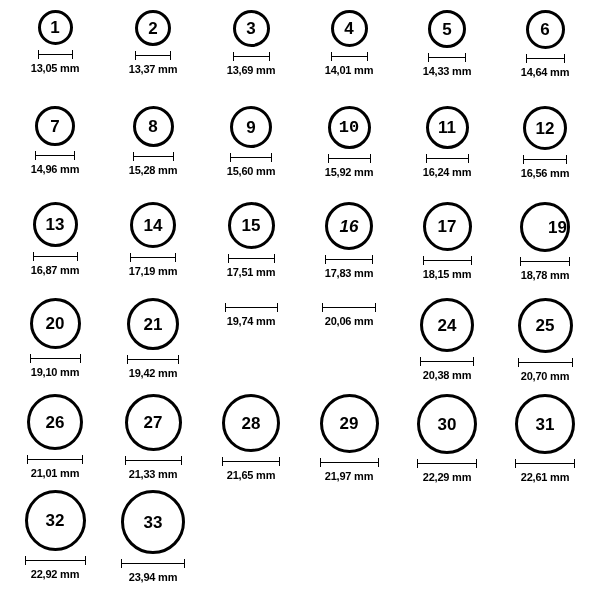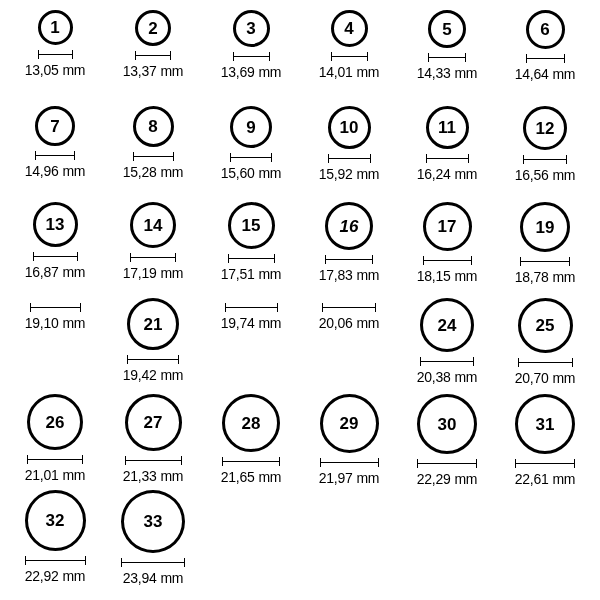--- a/index.html
+++ b/index.html
@@ -72,22 +72,22 @@
     position: absolute;
     top: -4px;
     width: 1px;
     height: 9px;
     background: #000000;
   }
   .measure .bar::before { left: 0; }
   .measure .bar::after { right: 0; }
   .mm-label {
     margin-top: 3px;
-    font-size: 14px;
-    font-weight: normal;
+    font-size: 11px;
+    font-weight: bold;
     letter-spacing: -0.2px;
     white-space: nowrap;
     color: #000000;
   }
 </style>
 </head>
 <body>
 
 <div id="sizer-chart">
   <div class="chart-grid">
@@ -166,21 +166,21 @@
       <div class="size-cell">
         <div class="ring-circle" style="width: 42px; height: 42px;">
           <span>9</span>
         </div>
         <div class="measure">
           <div class="bar" style="width: 42px;"></div>
         </div>
         <div class="mm-label">15,60 mm</div>
       </div>
       <div class="size-cell">
-        <div class="ring-circle" style="width: 43px; height: 43px;">
+        <div class="ring-circle" style="width: 43px; height: 43px; font-family: Liberation Mono, monospace;">
           <span>10</span>
         </div>
         <div class="measure">
           <div class="bar" style="width: 43px;"></div>
         </div>
         <div class="mm-label">15,92 mm</div>
       </div>
       <div class="size-cell">
         <div class="ring-circle" style="width: 43px; height: 43px;">
           <span>11</span>
@@ -238,29 +238,32 @@
       <div class="size-cell">
         <div class="ring-circle" style="width: 49px; height: 49px;">
           <span>17</span>
         </div>
         <div class="measure">
           <div class="bar" style="width: 49px;"></div>
         </div>
         <div class="mm-label">18,15 mm</div>
       </div>
       <div class="size-cell">
-        <div class="ring-circle" style="width: 50px; height: 50px;">
+        <div class="ring-circle" style="width: 50px; height: 50px; justify-content: flex-end;">
           <span>19</span>
         </div>
         <div class="measure">
           <div class="bar" style="width: 50px;"></div>
         </div>
         <div class="mm-label">18,78 mm</div>
       </div>
       <div class="size-cell">
+        <div class="ring-circle" style="width: 51px; height: 51px;">
+          <span>20</span>
+        </div>
         <div class="measure">
           <div class="bar" style="width: 51px;"></div>
         </div>
         <div class="mm-label">19,10 mm</div>
       </div>
       <div class="size-cell">
         <div class="ring-circle" style="width: 52px; height: 52px;">
           <span>21</span>
         </div>
         <div class="measure">

